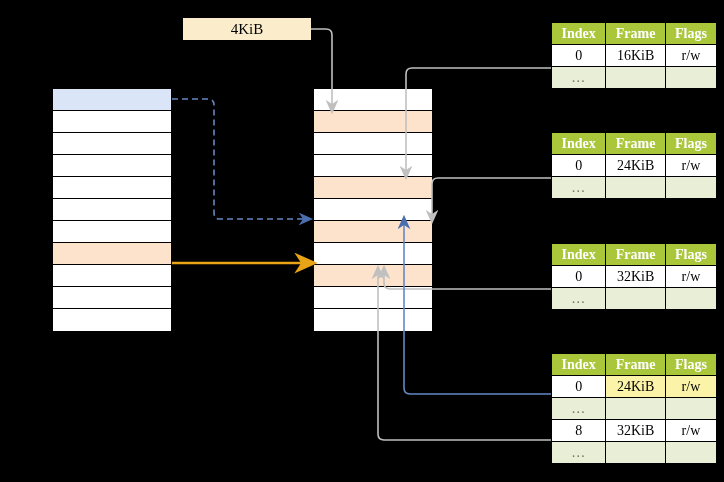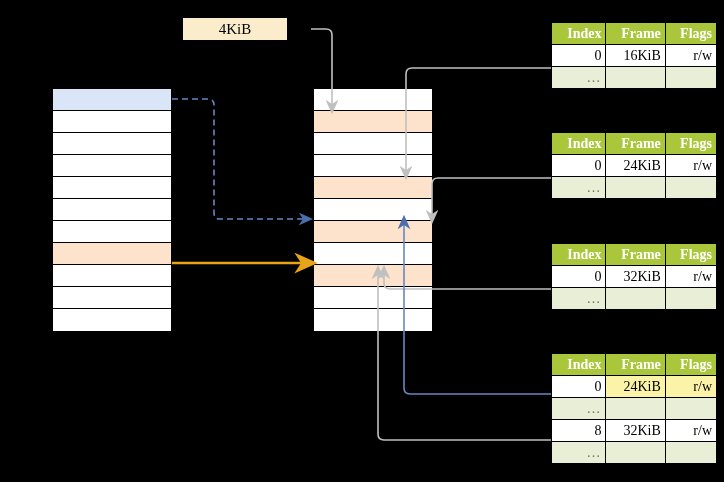--- a/index.html
+++ b/index.html
@@ -56,21 +56,21 @@
     z-index: 5;
     table-layout: fixed;
   }
   .frametable td, .frametable th {
     box-sizing: border-box;
     border: 1px solid #000000;
     font-size: 14px;
     line-height: 16px;
     padding: 2px 4px;
     height: 22px;
-    text-align: right;
+    text-align: center;
     font-weight: normal;
     color: #000000;
     overflow: hidden;
     white-space: nowrap;
     margin-top: 20px;
   }
   .frametable th {
     background: #aac73c;
     color: #ffffff;
     font-weight: bold;
@@ -137,21 +137,21 @@
 
     <g>
       <path d="M172,99 H208 Q214,99 214,105 V213 Q214,219 220,219 H306" fill="none" stroke="#6688c3" stroke-width="1.6" stroke-dasharray="6 4" marker-end="url(#ah-blue)"></path>
     </g>
 
     <g>
       <path d="M172,263 H306" fill="none" stroke="#e8a317" stroke-width="2.6" marker-end="url(#ah-orange)"></path>
     </g>
   </svg>
 
-  <div class="labelbox" id="labelbox" style="left: 183px; top: 18px; width: 104px; height: 22px;">4KiB</div>
+  <div class="labelbox" id="labelbox" style="left: 183px; top: 18px; width: 128px; height: 22px;">4KiB</div>
 
   <div class="memtable" id="virtual-table" style="left: 52px; top: 88px; width: 120px; height: 242px;">
       <div class="memrow blue" style="height: 22px;"></div>
       <div class="memrow" style="height: 22px;"></div>
       <div class="memrow" style="height: 22px;"></div>
       <div class="memrow" style="height: 22px;"></div>
       <div class="memrow" style="height: 22px;"></div>
       <div class="memrow" style="height: 22px;"></div>
       <div class="memrow" style="height: 22px;"></div>
       <div class="memrow peach" style="height: 22px;"></div>

